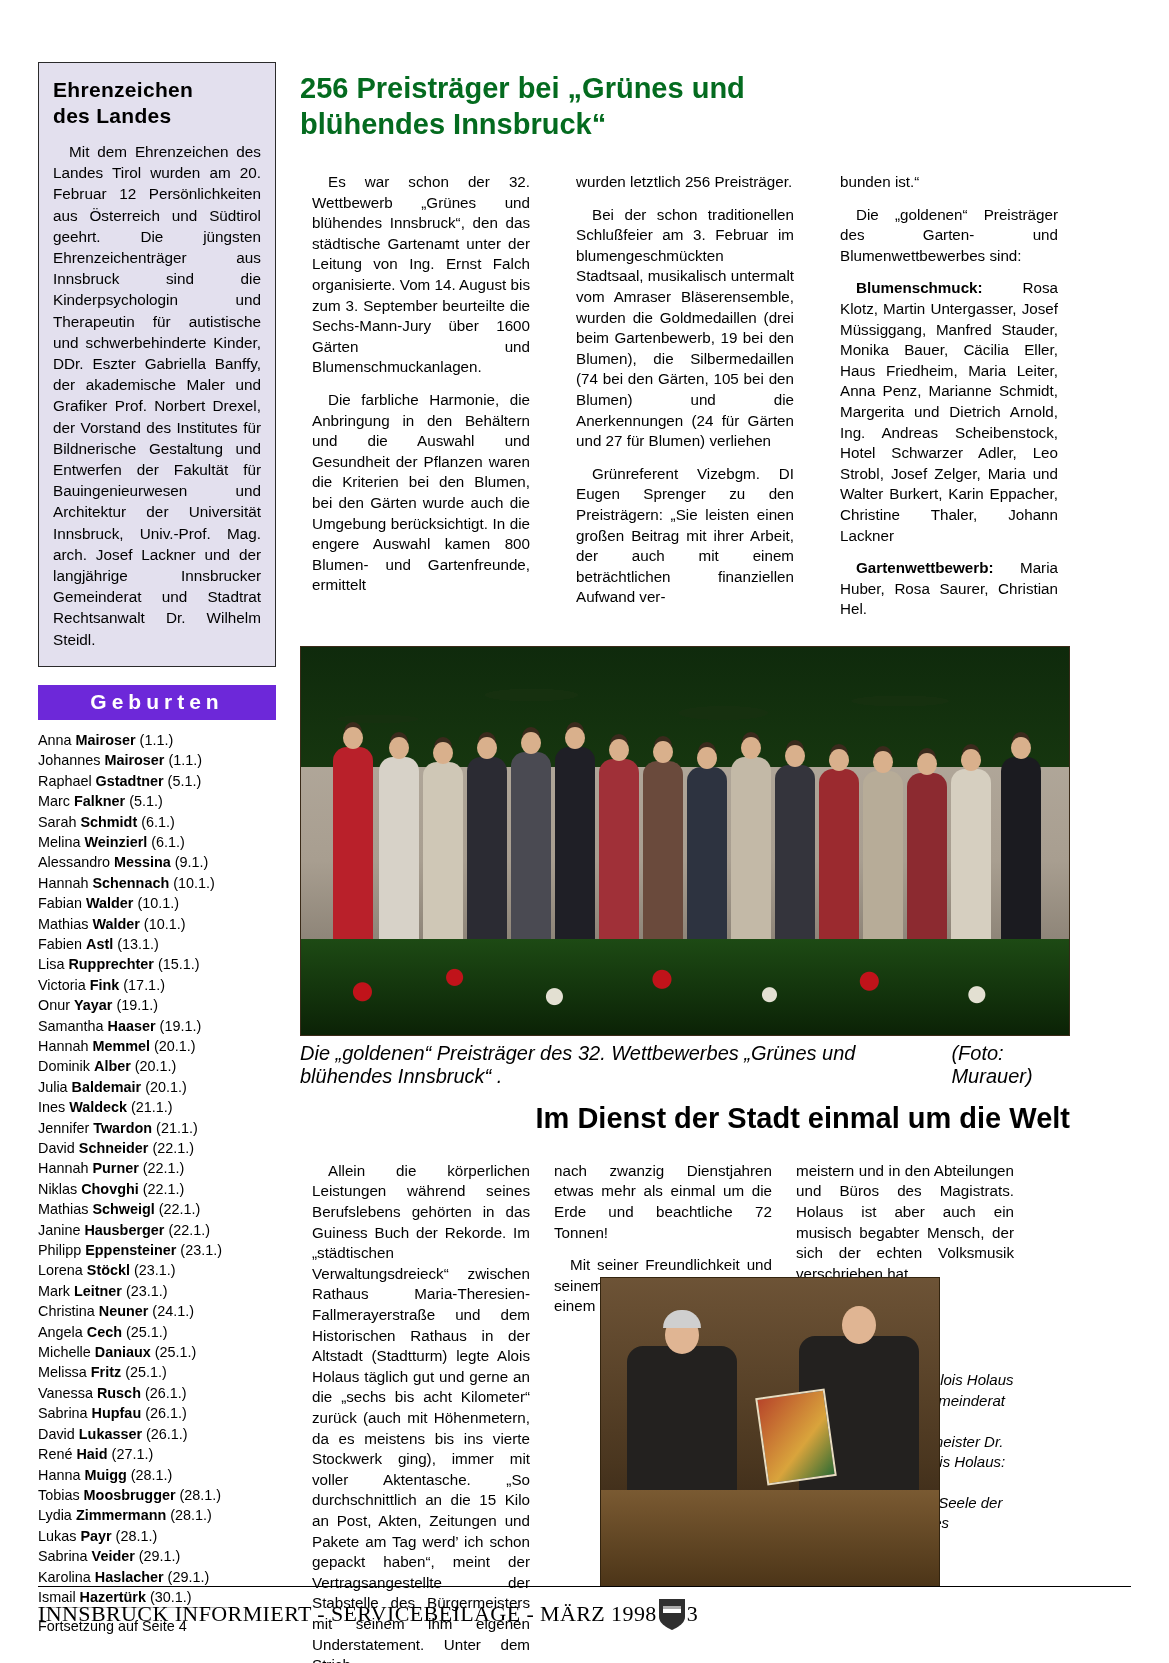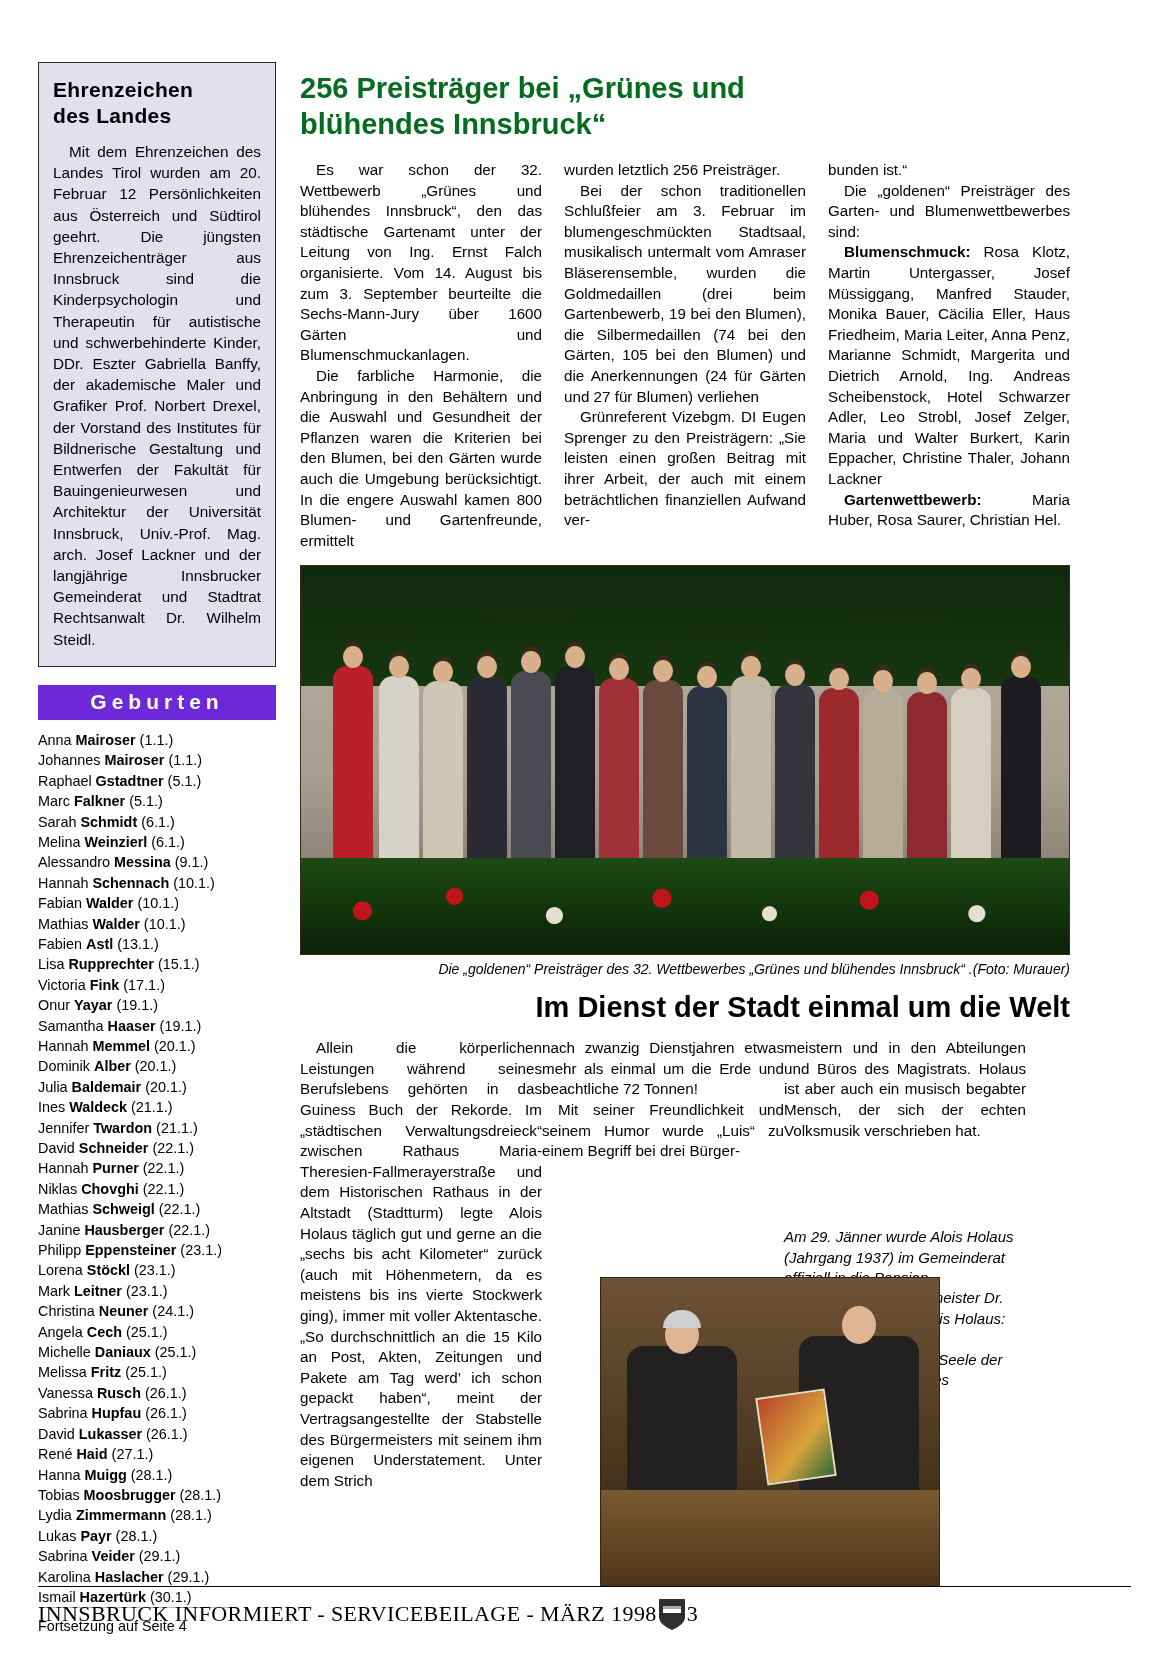--- a/index.html
+++ b/index.html
@@ -97,36 +97,36 @@
     display: flex;
     gap: 22px;
   }
   .col {
     width: 242px;
     font-size: 15.2px;
     line-height: 20.6px;
     text-align: justify;
     hyphens: auto;
   }
-  .col p { margin: 0; text-indent: 16px; }
+  .col p { margin: 12px; text-indent: 16px; }
   .col p.noindent { text-indent: 0; }
   .col b { font-weight: bold; }
 
   .photo1 {
     margin-top: 14px;
     width: 770px;
     height: 390px;
     position: relative;
     overflow: hidden;
     background: #1d1208;
     border: 1px solid #3a2a18;
     box-sizing: border-box;
   }
   .caption {
-    font-size: 14px;
+    font-size: 20px;
     font-style: italic;
     margin-top: 6px;
     display: flex;
     justify-content: flex-end;
     width: 770px;
   }
 
   .headline2 {
     font-size: 29px;
     font-weight: bold;

